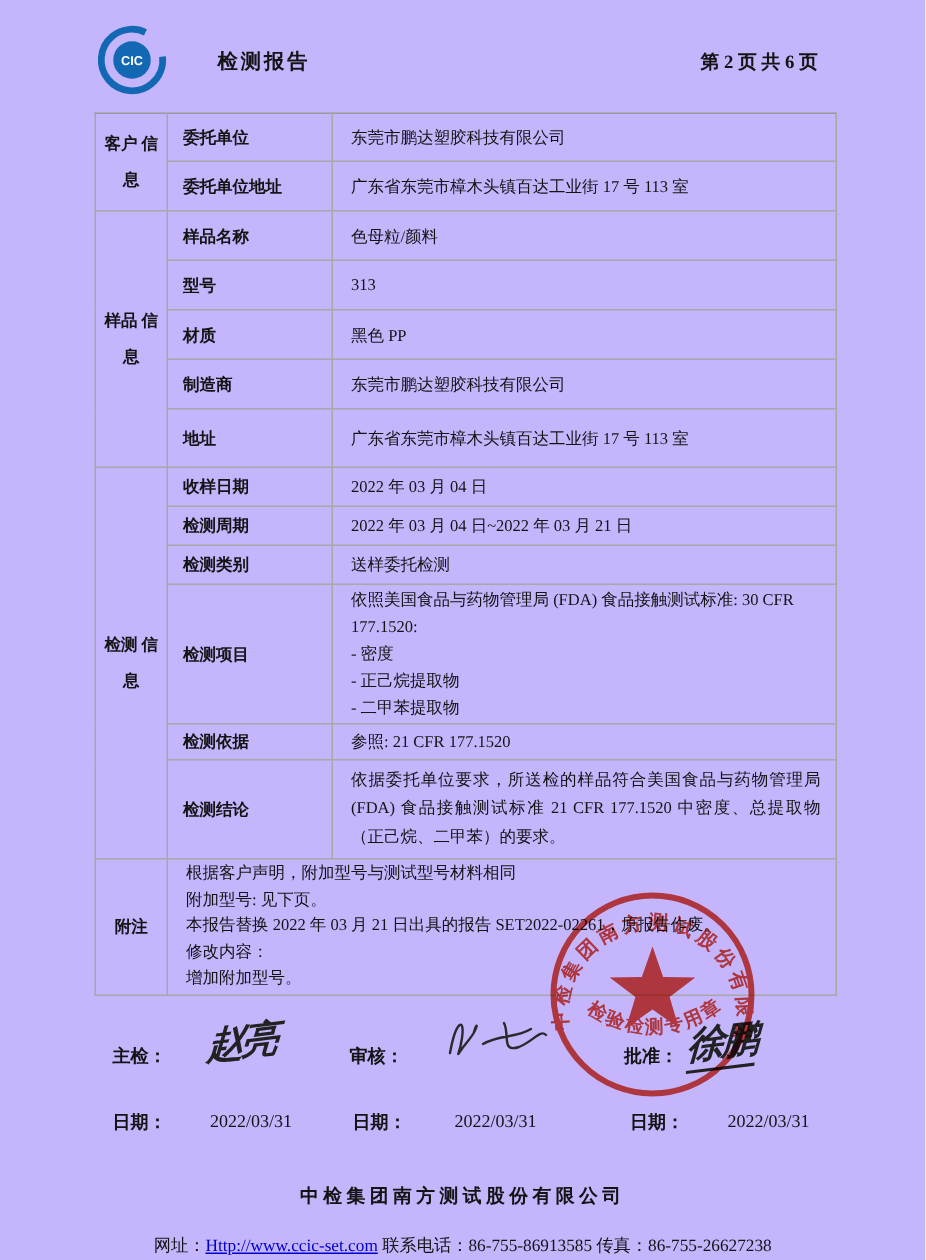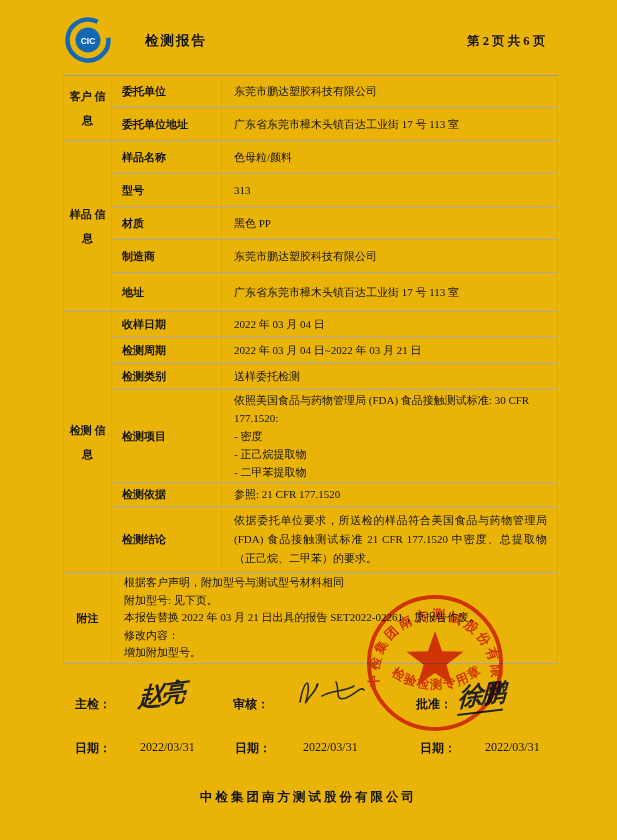--- a/index.html
+++ b/index.html
@@ -1,16 +1,16 @@
 <!DOCTYPE html>
 <html><head>
 <meta charset="utf-8">
 <style>
   html,body{margin:0;padding:0;background:#fff;}
-  .page{position:relative;width:617px;height:840px;background:#eab308;overflow:hidden;
+  .page{position:relative;width:617px;height:840px;background:#c4b5fd;overflow:hidden;
         font-family:"Liberation Serif","DejaVu Serif",serif;color:#141414;}
   
   .hdr-logo{position:absolute;left:63px;top:15px;width:50px;height:50px;}
   .hdr-title{position:absolute;left:145px;top:32px;font-size:13.5px;font-weight:bold;letter-spacing:2px;text-align:center;}
   .hdr-no{position:absolute;left:235px;top:33px;font-size:12.5px;font-weight:bold;}
   .hdr-page{position:absolute;left:467px;top:33px;font-size:12.5px;font-weight:bold;}
   
   table.rpt{position:absolute;left:63px;top:75px;width:495px;border-collapse:collapse;
             table-layout:fixed;font-size:11px;}
   table.rpt td{border:1px solid #a8a8a8;vertical-align:middle;overflow:hidden;}
@@ -155,14 +155,15 @@
     <polygon points="83,51 75.9,71.3 54.5,71.7 71.6,84.7 65.4,105.3 83,93 100.6,105.3 94.4,84.7 111.5,71.7 90.1,71.3" fill="#dd2b1c"></polygon>
     <text font-size="13" font-weight="bold" fill="#dd2b1c" letter-spacing="3.2" font-family="Liberation Serif, serif">
       <textPath href="#arcTop" startOffset="2%">中检集团南方测试股份有限公司</textPath>
     </text>
     <text font-size="12.5" font-weight="bold" fill="#dd2b1c" letter-spacing="1.5" font-family="Liberation Serif, serif">
       <textPath href="#arcBot" startOffset="5%">检验检测专用章</textPath>
     </text>
   </svg>
 
   <div class="ftr ftr-co">中检集团南方测试股份有限公司</div>
+  <div class="ftr ftr-line2"><span>网址：</span><a href="#">Http://www.ccic-set.com</a><span> 联系电话：</span><span>86-755-86913585</span><span> 传真：</span><span>86-755-26627238</span></div>
 
 </div>
 
 </body></html>

